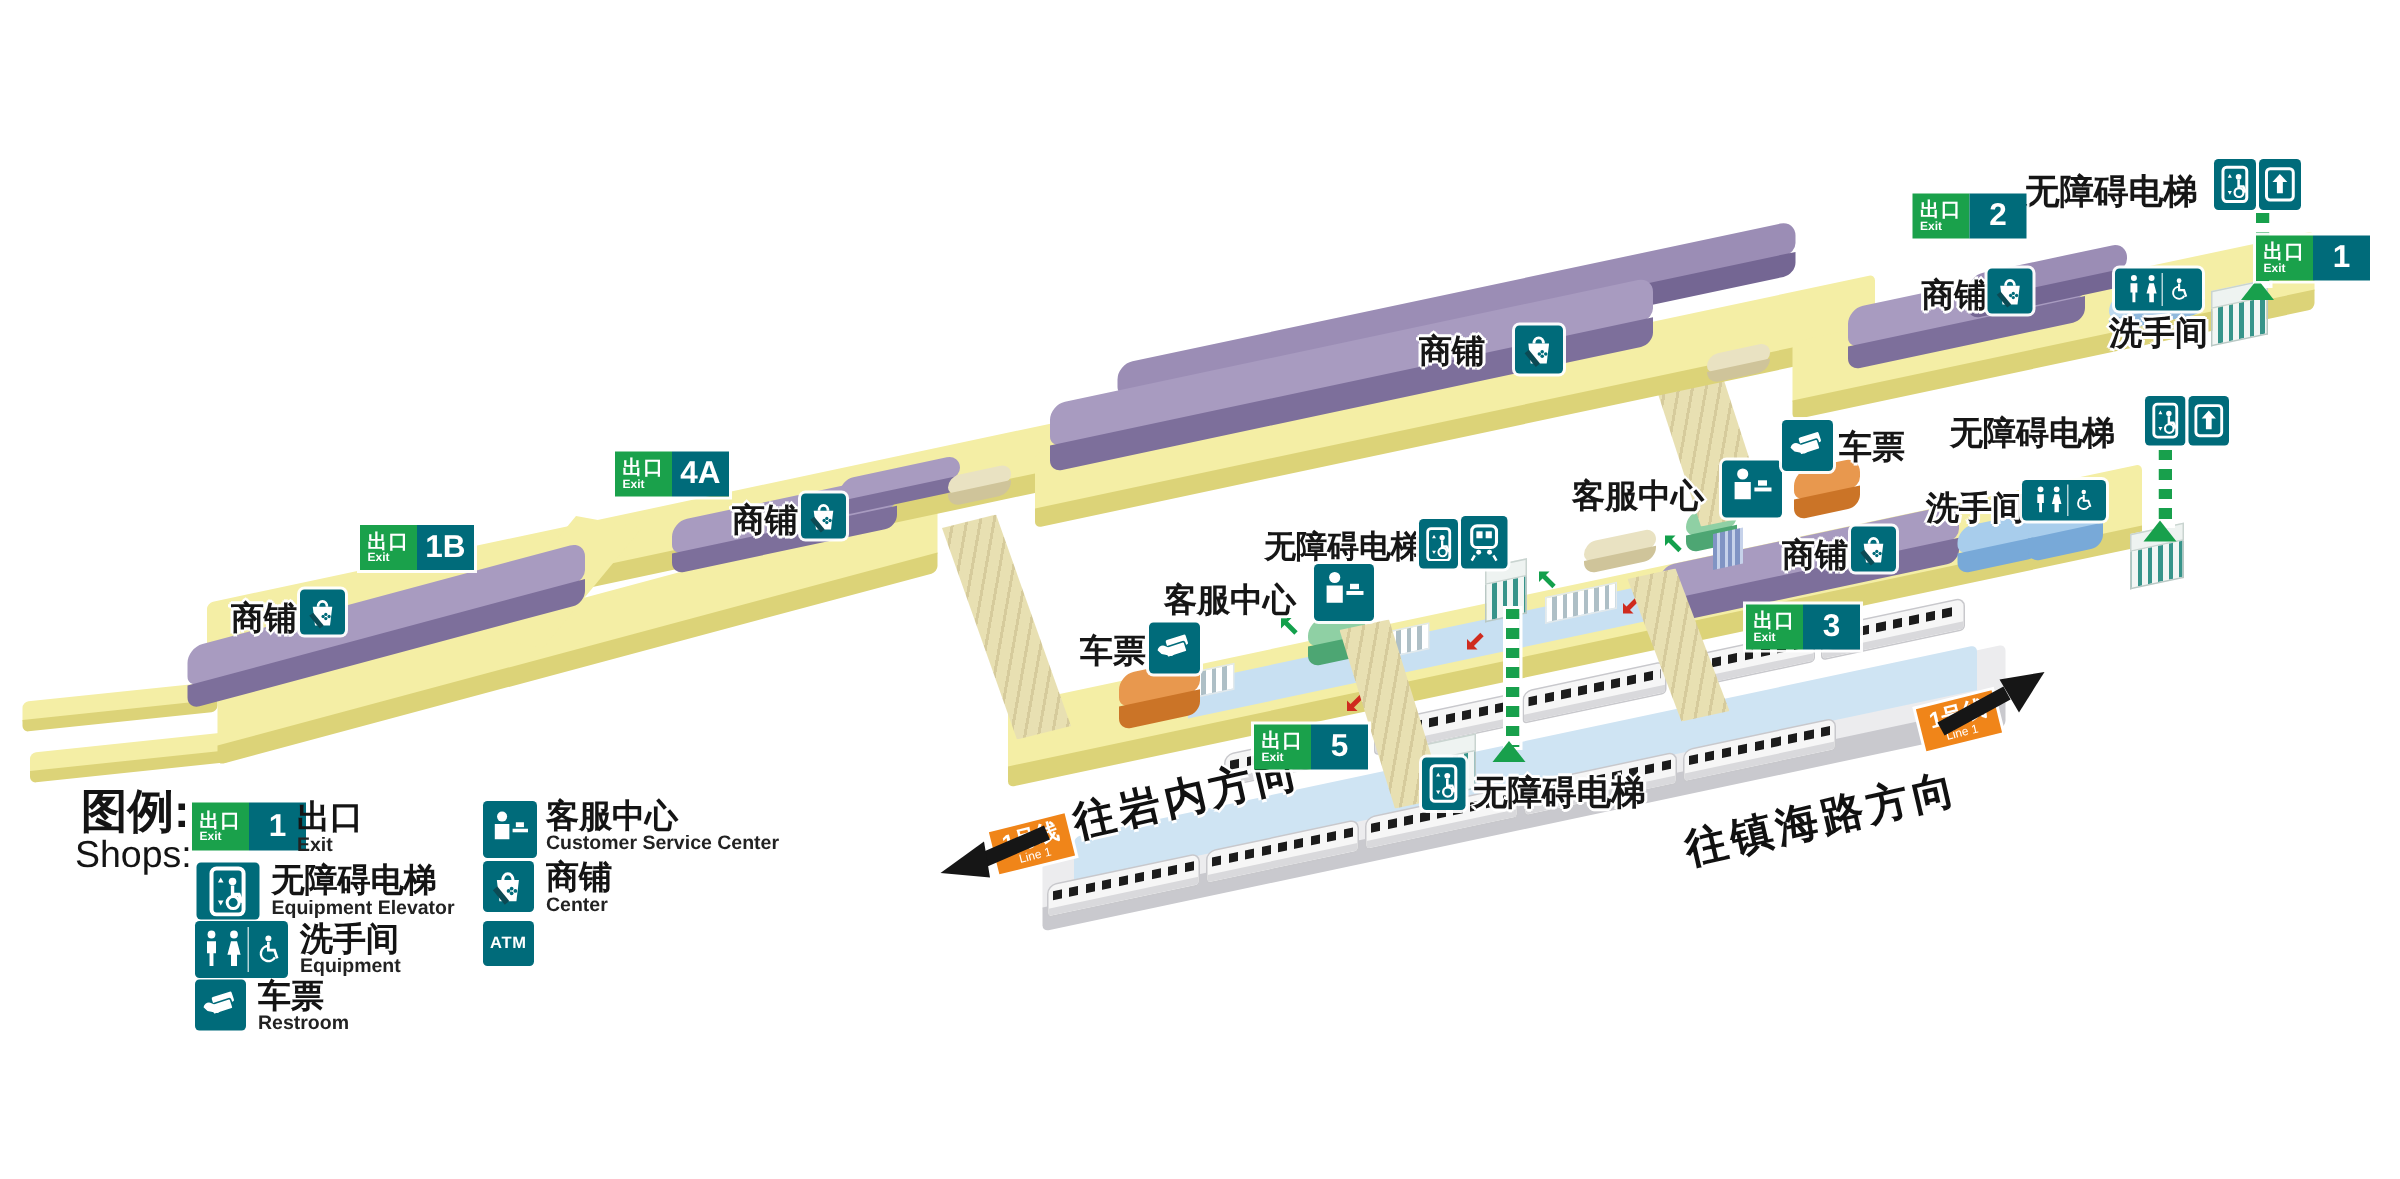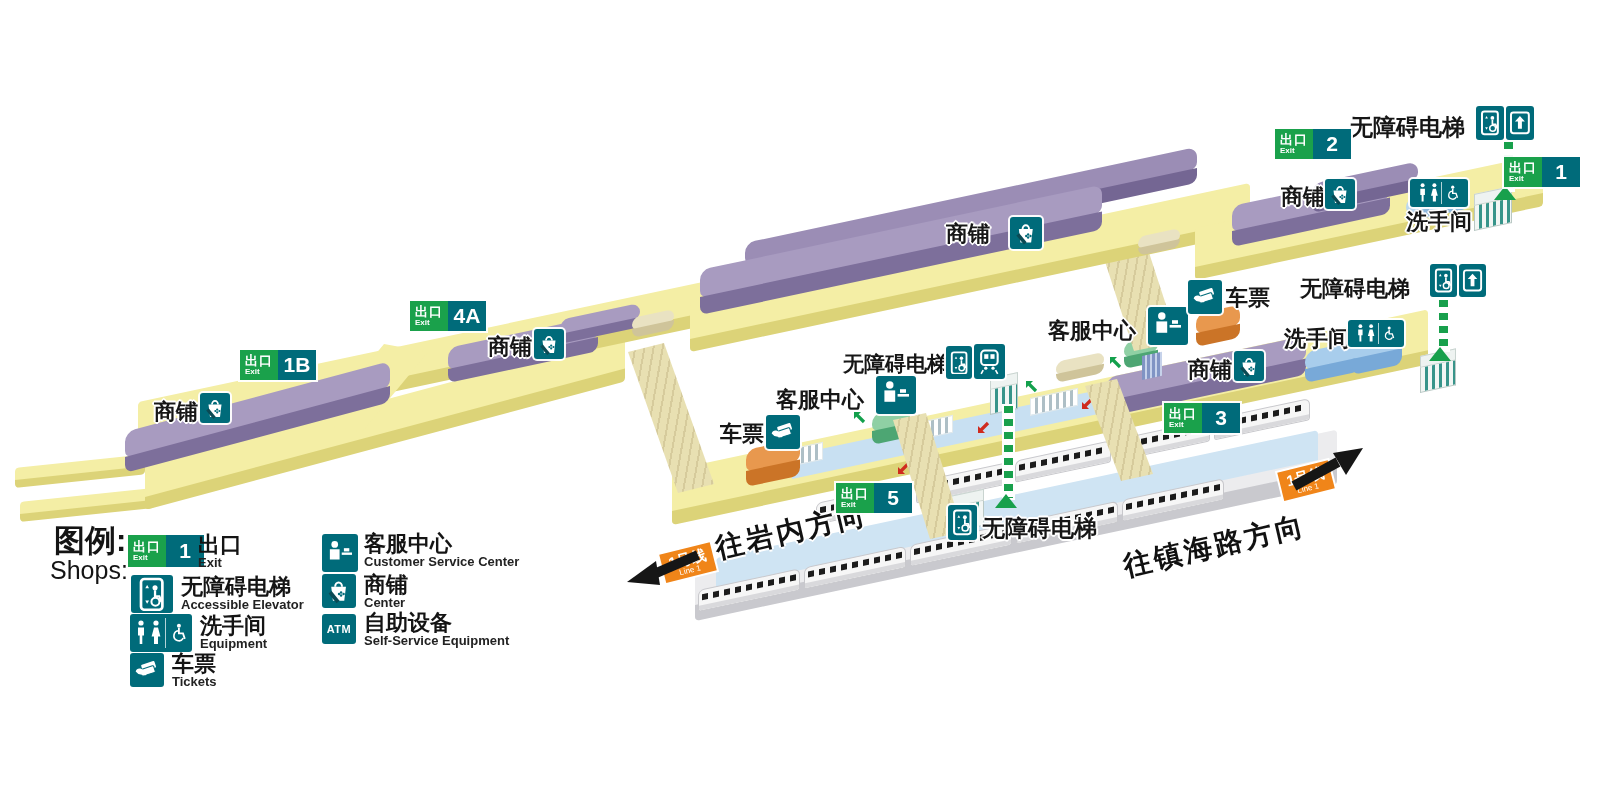--- a/index.html
+++ b/index.html
@@ -556,21 +556,21 @@
         <rect x="3" y="1.5" width="16" height="23" rx="2.5" fill="none" stroke="#fff" stroke-width="2"></rect>
         <path d="M6.2 8.5 7.6 6l1.4 2.5z" fill="#fff"></path>
         <path d="M6.2 17.5 7.6 20l1.4-2.5z" fill="#fff"></path>
         <circle cx="13.5" cy="8" r="1.9" fill="#fff"></circle>
         <path d="M13.5 10v4.5h3.2l1.6 4" stroke="#fff" stroke-width="1.7" fill="none"></path>
         <circle cx="13.8" cy="18.5" r="3" fill="none" stroke="#fff" stroke-width="1.5"></circle>
       </svg>
     </div>
   <div class="legend-item" style="left:181px;top:576px;">
     <div class="lg-zh">无障碍电梯</div>
-    <div class="lg-en">Accessible Elevator</div>
+    <div class="lg-en">Equipment Elevator</div>
   </div>
 
   <div class="ticon" style="left:130px;top:614px;width:62px;height:38px;gap:2px;box-shadow:none;">
     <svg viewBox="0 0 12 26" style="height:26px">
         <circle cx="6" cy="3" r="2.6" fill="#fff"></circle>
         <path d="M3 7.5h6v8H7.3V24H4.7v-8.5H3z" fill="#fff"></path>
       </svg>
     <svg viewBox="0 0 14 26" style="height:26px">
         <circle cx="7" cy="3" r="2.6" fill="#fff"></circle>
         <path d="M5 7.5h4l2.4 9H9v7.5H5V16.5H2.6z" fill="#fff"></path>
@@ -591,21 +591,21 @@
       <svg viewBox="0 0 26 24" style="width:82%">
         <g transform="rotate(-18 13 12)">
           <rect x="9" y="6" width="13" height="6.5" rx="1" fill="#fff"></rect>
           <rect x="7" y="10" width="13" height="6.5" rx="1" fill="#fff" stroke="#006b7a" stroke-width="1"></rect>
         </g>
         <path d="M2.5 13.5c.5-2.5 3-3.5 5-2.5l4.5 2.2c2 1 .8 4.3-1.5 3.8l-5.5-1.2z" fill="#fff"></path>
       </svg>
     </div>
   <div class="legend-item" style="left:172px;top:653px;">
     <div class="lg-zh">车票</div>
-    <div class="lg-en">Tickets</div>
+    <div class="lg-en">Restroom</div>
   </div>
 
   <div class="ticon" style="left:322px;top:534px;width:36px;height:38px;box-shadow:none;">
       <svg viewBox="0 0 28 26" style="width:84%">
         <circle cx="9" cy="5" r="3.1" fill="#fff"></circle>
         <path d="M4.5 9.5h9V19h-9z" fill="#fff"></path>
         <rect x="15.5" y="12.5" width="9.5" height="2.2" fill="#fff"></rect>
         <rect x="17.5" y="8.5" width="5" height="3" fill="#fff"></rect>
       </svg>
     </div>
@@ -626,18 +626,14 @@
           <circle cx="12.4" cy="15" r="1.1"></circle>
         </g>
       </svg>
     </div>
   <div class="legend-item" style="left:364px;top:574px;">
     <div class="lg-zh">商铺</div>
     <div class="lg-en">Center</div>
   </div>
 
   <div class="ticon" style="left:322px;top:614px;width:34px;height:30px;box-shadow:none;font-size:11px;font-weight:bold;letter-spacing:.5px;">ATM</div>
-  <div class="legend-item" style="left:364px;top:612px;">
-    <div class="lg-zh">自助设备</div>
-    <div class="lg-en">Self-Service Equipment</div>
-  </div>
 
 </div>
 
 </body></html>

